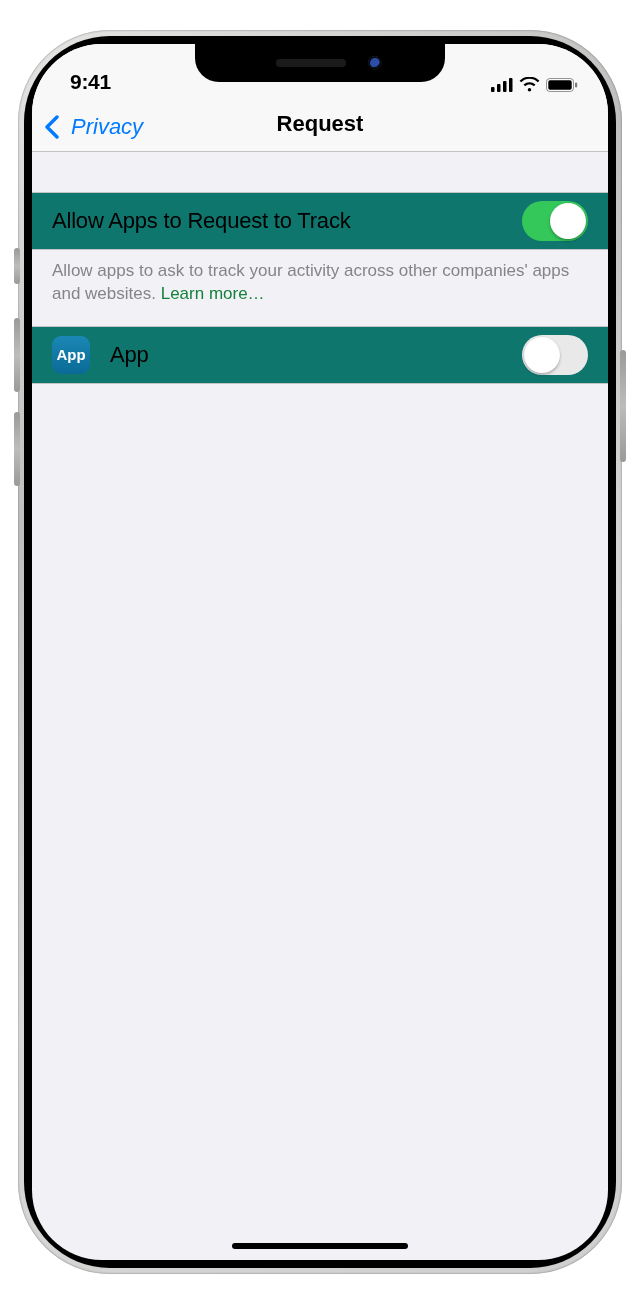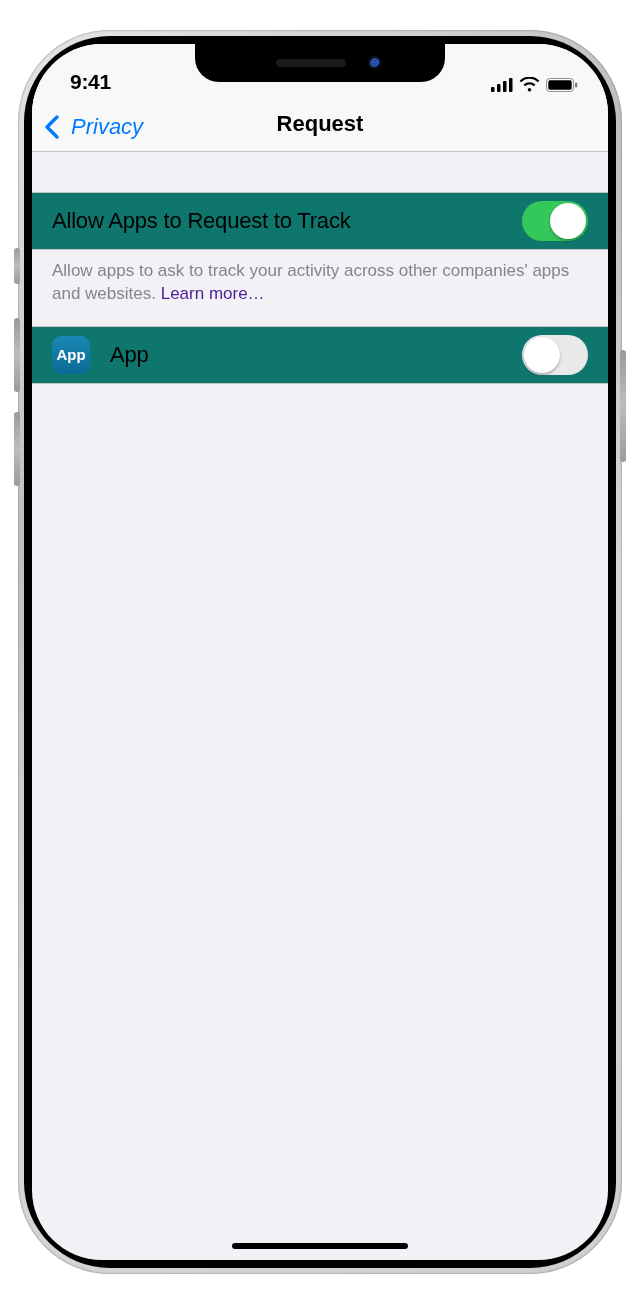--- a/index.html
+++ b/index.html
@@ -190,21 +190,21 @@
     .switch.off .switch-knob { left: 2px; }
 
     
     .footer-text {
       padding: 10px 20px 20px;
       font-size: 17px;
       line-height: 1.35;
       color: #858589;
     }
     .footer-text .link {
-      color: #4c1d95;
+      color: #15803d;
       cursor: pointer;
     }
 
     
     .home-indicator {
       position: absolute;
       bottom: 11px;
       left: 50%;
       transform: translateX(-50%);
       width: 176px;

